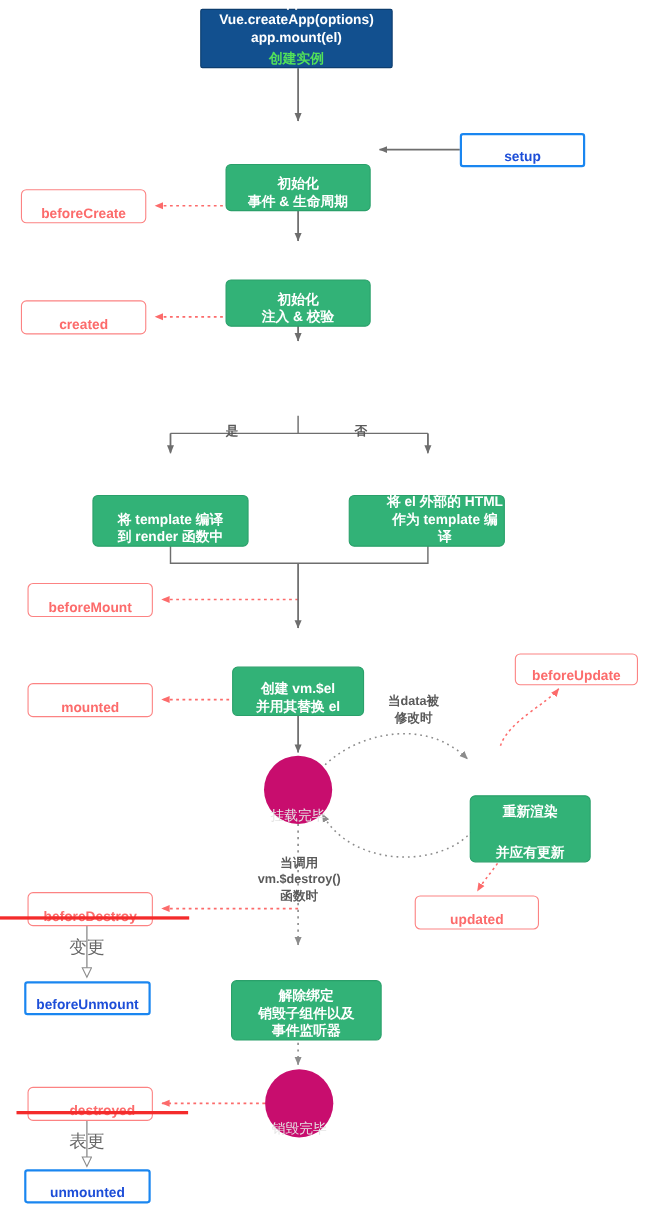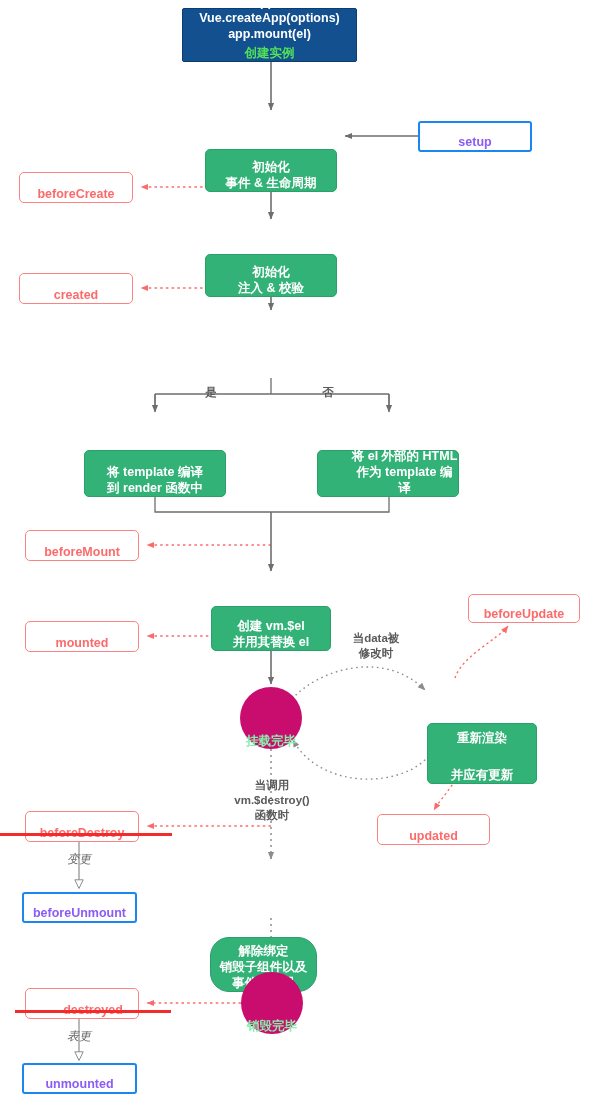--- a/index.html
+++ b/index.html
@@ -73,22 +73,22 @@
     background: #f79a3e;
     clip-path: polygon(50% 0%, 100% 50%, 50% 100%, 0% 50%);
     z-index: 0;
   }
   .n-diamond .dtext {
     position: relative;
     z-index: 1;
   }
   .n-circle {
     background: #c80d6e;
-    color: #86efac;
-    font-weight: bold;
+    color: #e5e5e5;
+    font-weight: normal;
     font-size: 12.5px;
     border-radius: 50%;
   }
   .n-hook {
     background: #ffffff;
     border: 1.6px solid #fc8383;
     color: #fc6b6b;
     font-weight: bold;
     font-size: 12.5px;
     border-radius: 5px;
@@ -101,40 +101,39 @@
     position: absolute;
     left: -48px;
     right: -48px;
     top: 50%;
     height: 3px;
     background: #f42b2b;
   }
   .n-blue {
     background: #ffffff;
     border: 2px solid #1a86f0;
-    color: #8b5cf6;
+    color: #1d4ed8;
     font-weight: bold;
     font-size: 12.5px;
     border-radius: 3px;
   }
   .edge-label {
     position: absolute;
     font-size: 11.5px;
     color: #5a5a5a;
     font-weight: bold;
     text-align: center;
     line-height: 1.3;
     background: transparent;
     white-space: pre-line;
   }
   .edge-label.small {
-    font-size: 12px;
+    font-size: 16px;
     font-weight: normal;
     color: #666;
-    font-style: italic;
   }
 </style>
 </head>
 <body>
 
 <div id="canvas">
 
   <svg id="edges" viewBox="0 0 600 1113">
     <defs>
       <marker id="arrowSolid" markerWidth="9" markerHeight="9" refX="7.2" refY="3.6" orient="auto" markerUnits="userSpaceOnUse">
@@ -272,21 +271,21 @@
   <div class="node n-hook struck" style="left:25px; top:811px; width:114px; height:31px;">
     <div class="hooklabel">beforeDestroy</div>
   </div>
 
   <div class="edge-label small" style="left:55px; top:852px; width:48px;">变更</div>
 
   <div class="node n-blue" style="left:22px; top:892px; width:115px; height:31px;">
     <div>beforeUnmount</div>
   </div>
 
-  <div class="node n-green" style="left:210px; top:902px; width:107px; height:55px;border-radius:19px;">
+  <div class="node n-green" style="left:210px; top:856px; width:137px; height:55px;">
     <div>解除绑定</div>
     <div>销毁子组件以及</div>
     <div>事件监听器</div>
   </div>
 
   <div class="node n-circle" style="left:241px; top:972px; width:62px; height:62px;">
     <div>销毁完毕</div>
   </div>
 
   <div class="node n-hook struck" style="left:25px; top:988px; width:114px; height:31px;padding-left:22px;">

